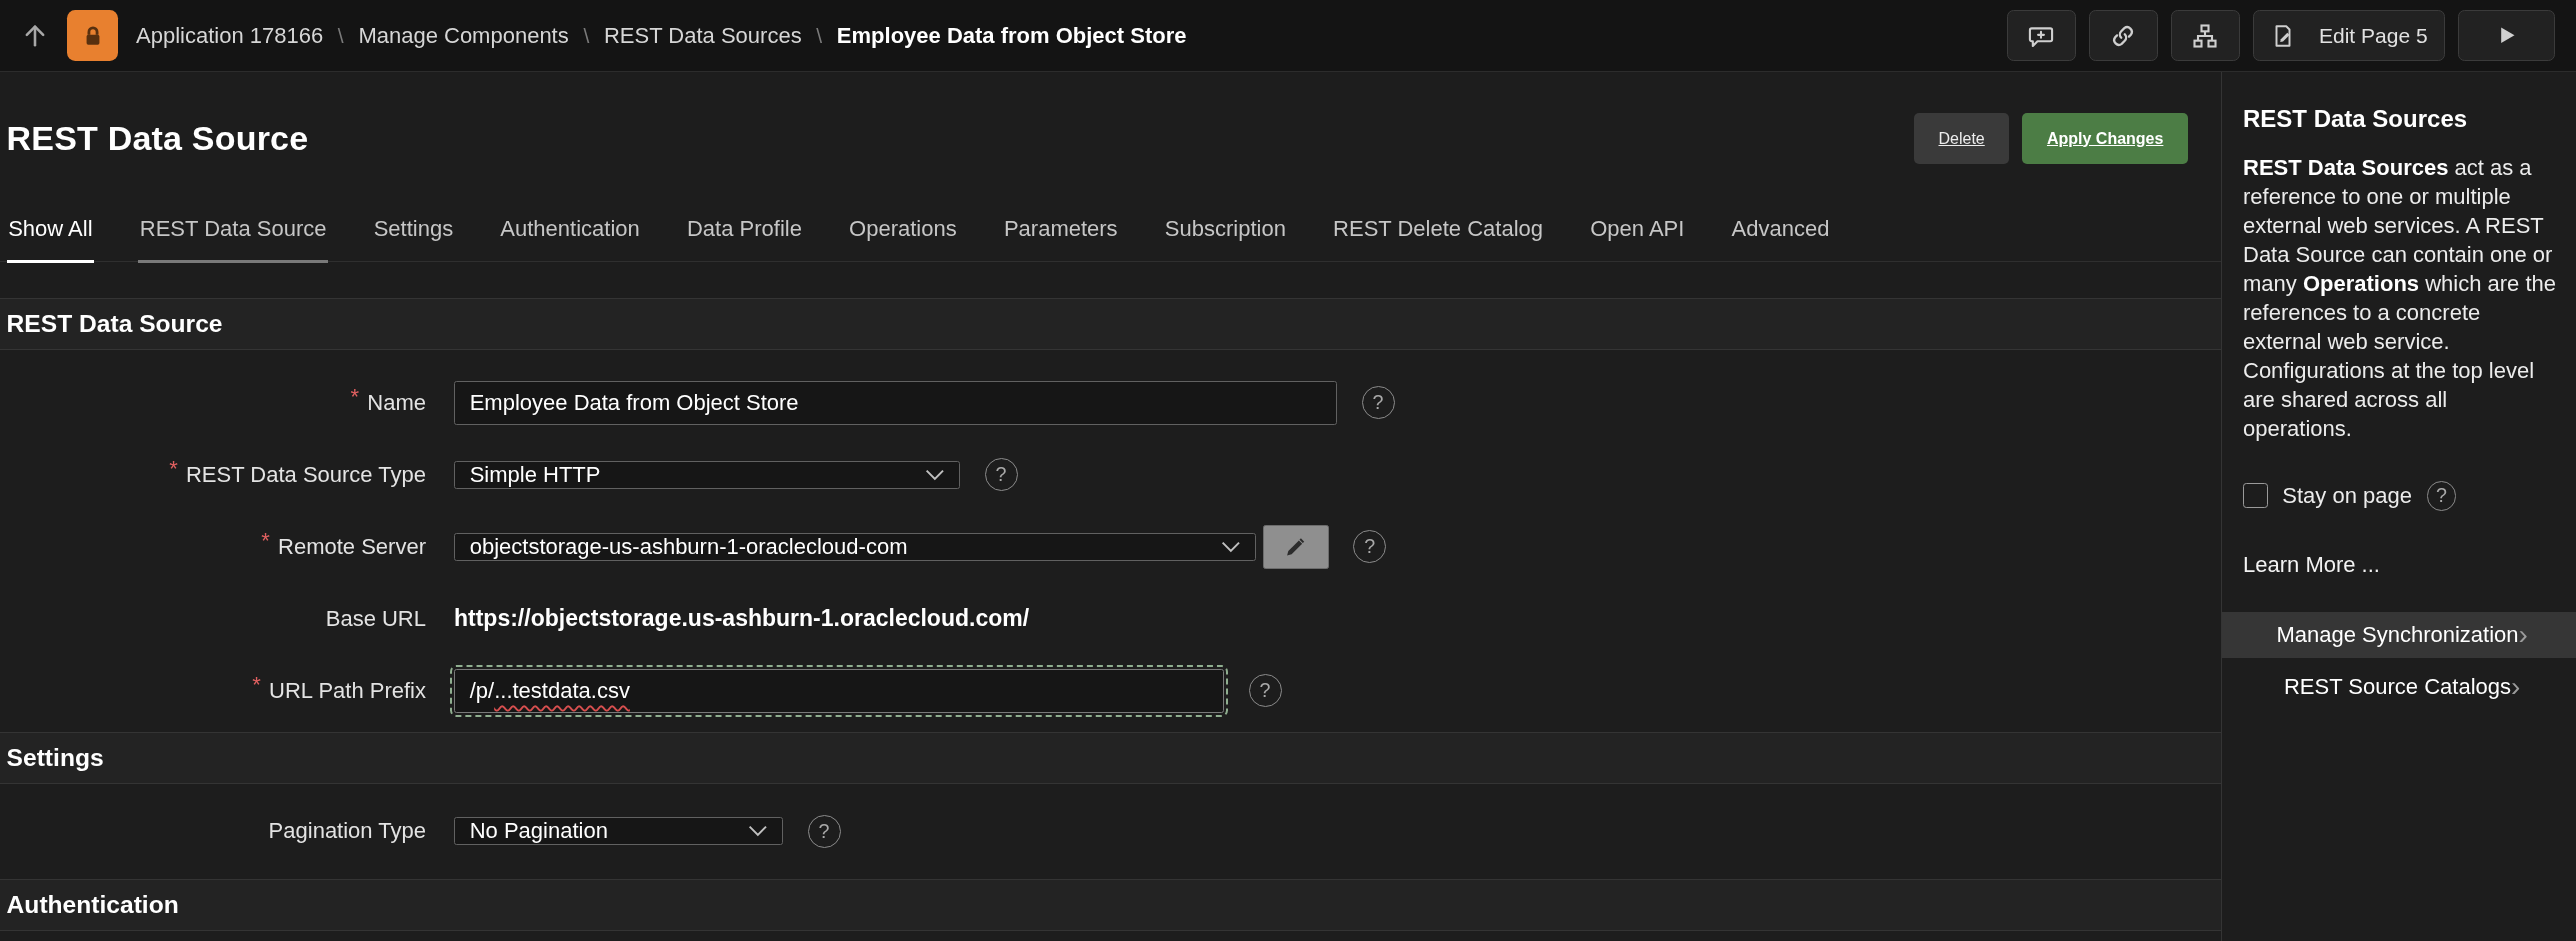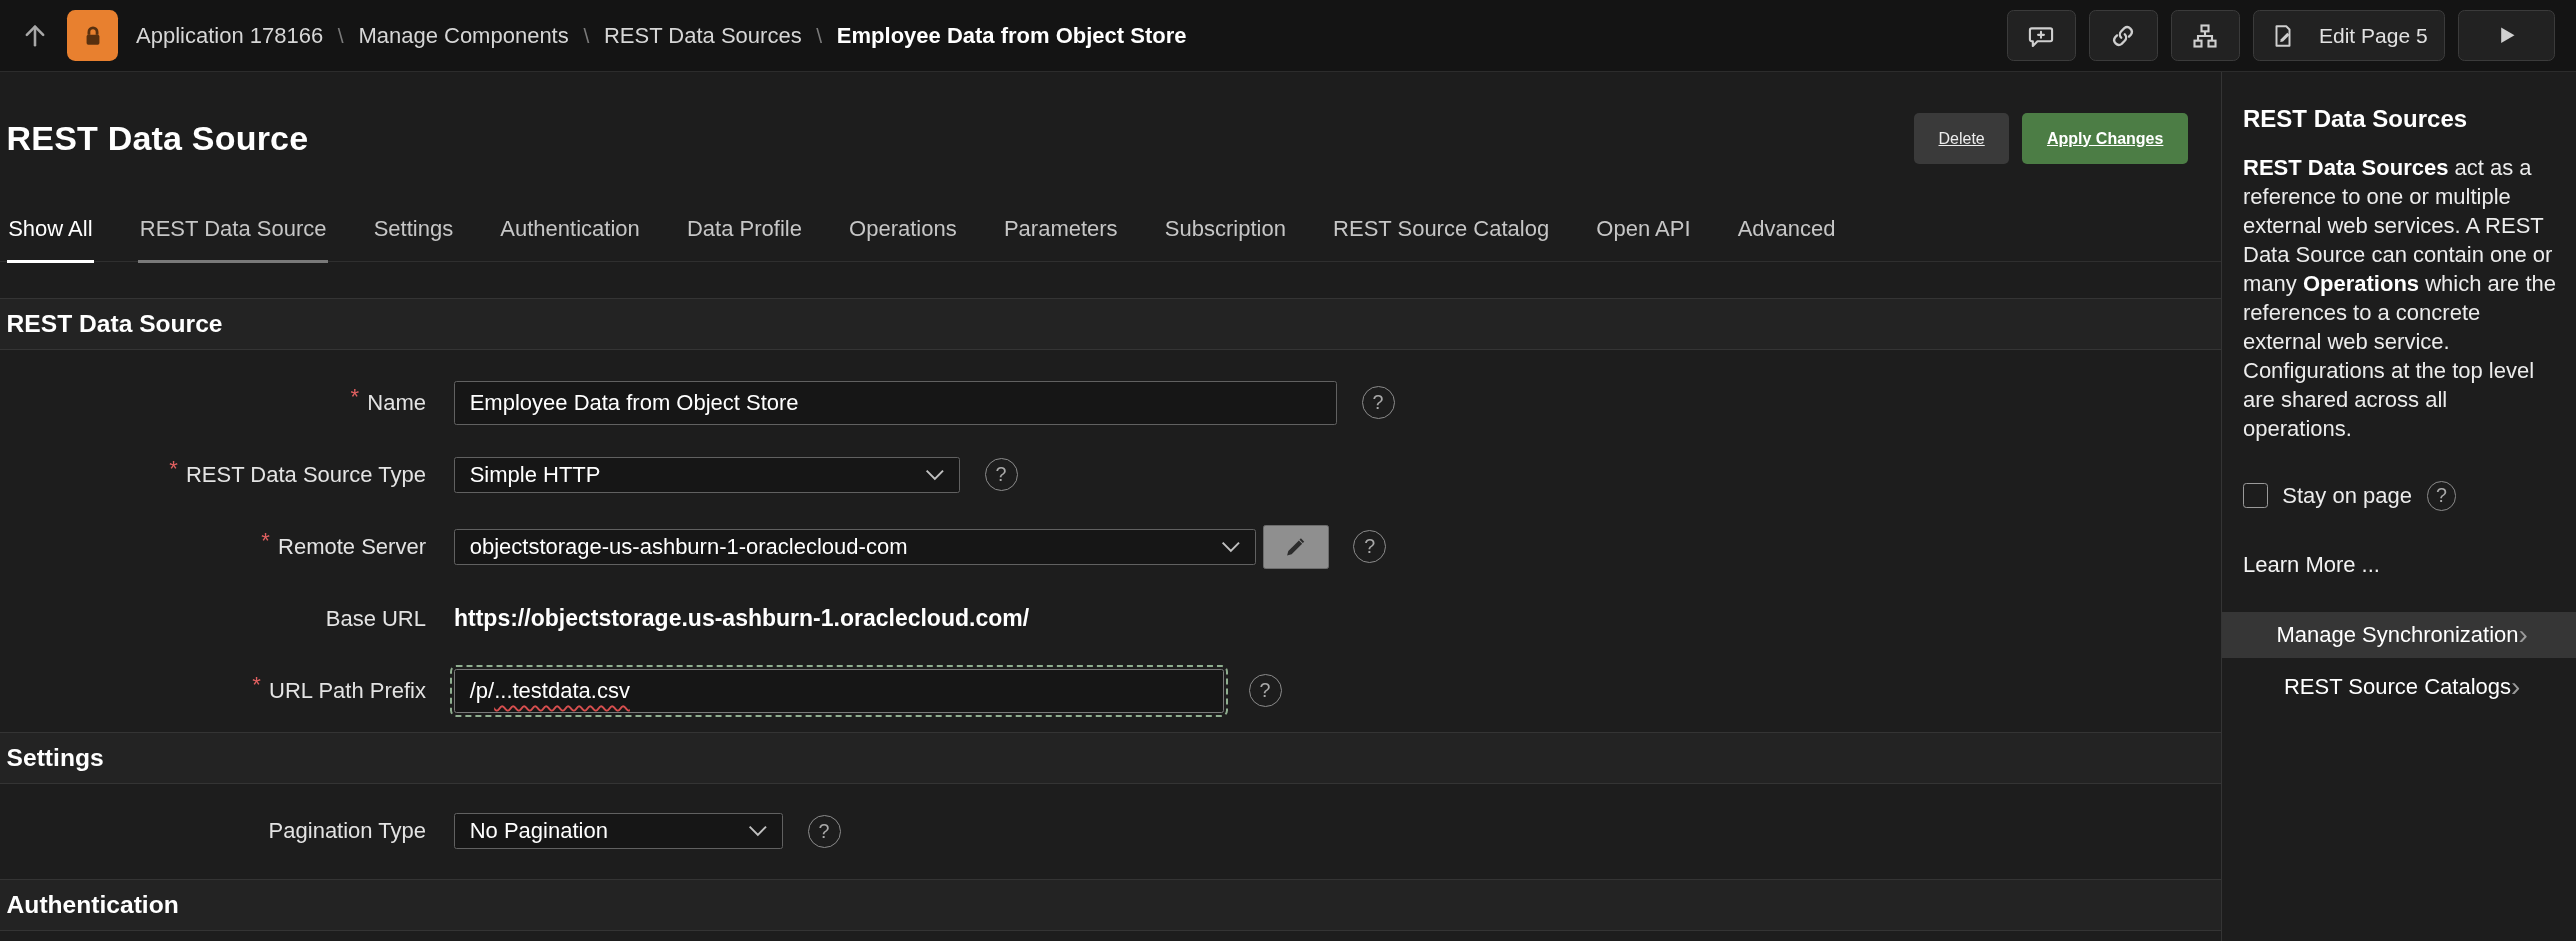--- a/index.html
+++ b/index.html
@@ -60,21 +60,21 @@
   .row-label { display:flex; justify-content:flex-end; align-items:center; gap:8.2px;
                font-size:22px; color:#e3e3e3; }
   .req { color:#e06060; transform:translateY(-5.7px); font-size:22px; }
   .row-field { display:flex; align-items:center; gap:24.6px; margin-left:28px; }
 
   .text-input { height:44px; background:#161616; border:1.6px solid #616161; border-radius:2.5px;
                 color:#fff; font-size:22px; padding:0 14.7px;
                 font-family:"Liberation Sans", sans-serif; }
   .w-name { width:883px; }
 
-  .select { height:36px; background:#161616; border:1.6px solid #616161; border-radius:2.5px;
+  .select { height:28px; background:#161616; border:1.6px solid #616161; border-radius:2.5px;
             color:#fff; font-size:22px; padding:0 14.7px; display:flex; align-items:center;
             justify-content:space-between; cursor:pointer; }
   .w-type { width:506px; }
   .w-remote { width:802px; }
   .w-pag { width:329px; }
 
   .pencil-btn { width:66px; height:44px; background:#8f8f8f; border:1.6px solid #6c6c6c;
                 border-radius:2.5px; display:flex; align-items:center; justify-content:center;
                 margin-left:-18px; cursor:pointer; }
 
@@ -186,21 +186,21 @@
 
     <div class="tabs">
       <span class="tab active">Show All</span>
       <span class="tab sub">REST Data Source</span>
       <span class="tab">Settings</span>
       <span class="tab">Authentication</span>
       <span class="tab">Data Profile</span>
       <span class="tab">Operations</span>
       <span class="tab">Parameters</span>
       <span class="tab">Subscription</span>
-      <span class="tab">REST Source Catalog</span>
+      <span class="tab">REST Delete Catalog</span>
       <span class="tab">Open API</span>
       <span class="tab">Advanced</span>
     </div>
 
     <div class="section-bar">REST Data Source</div>
 
     <div class="form">
 
       <div class="row">
         <div class="row-label">

